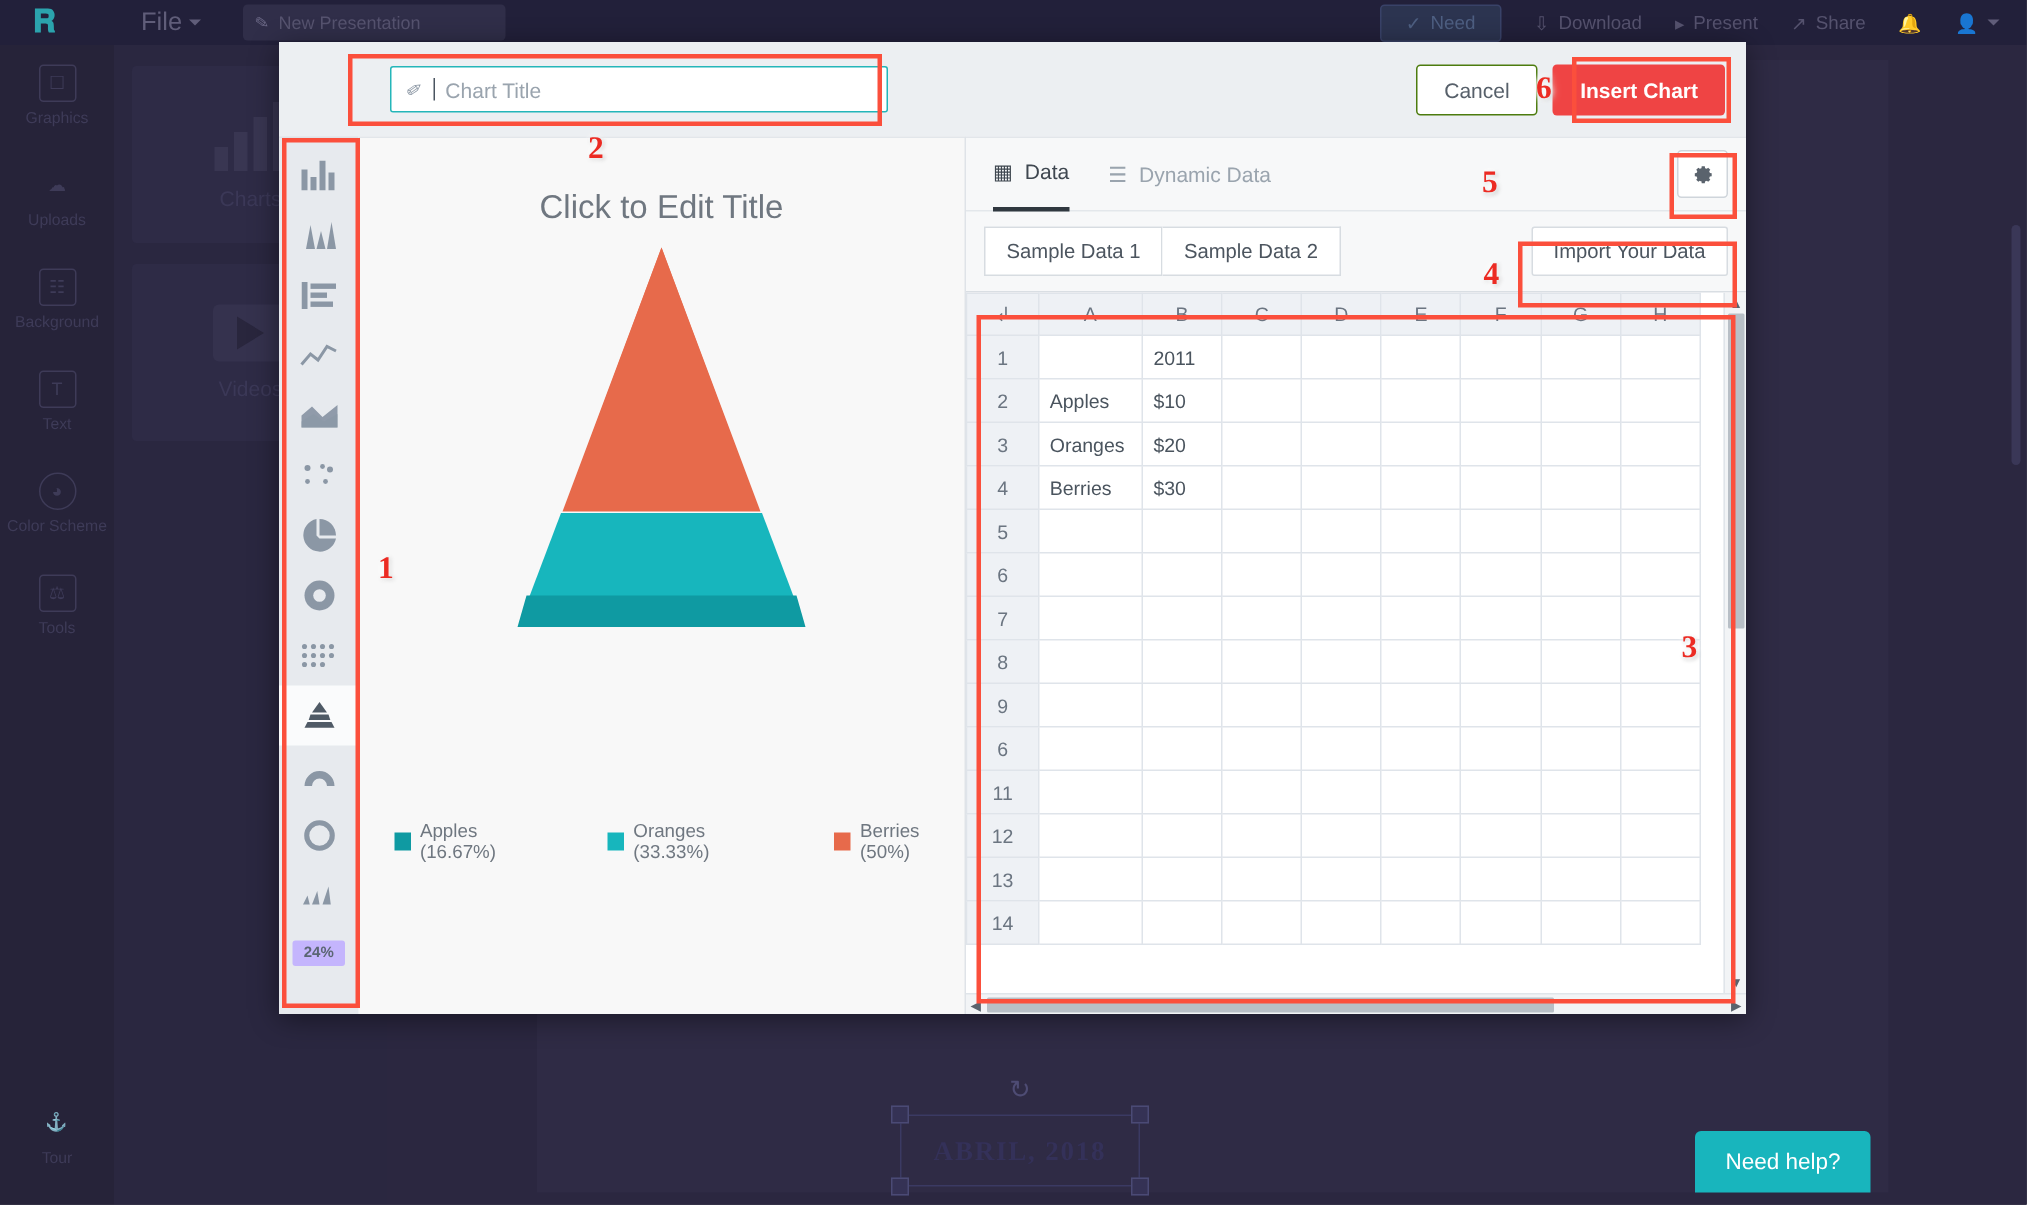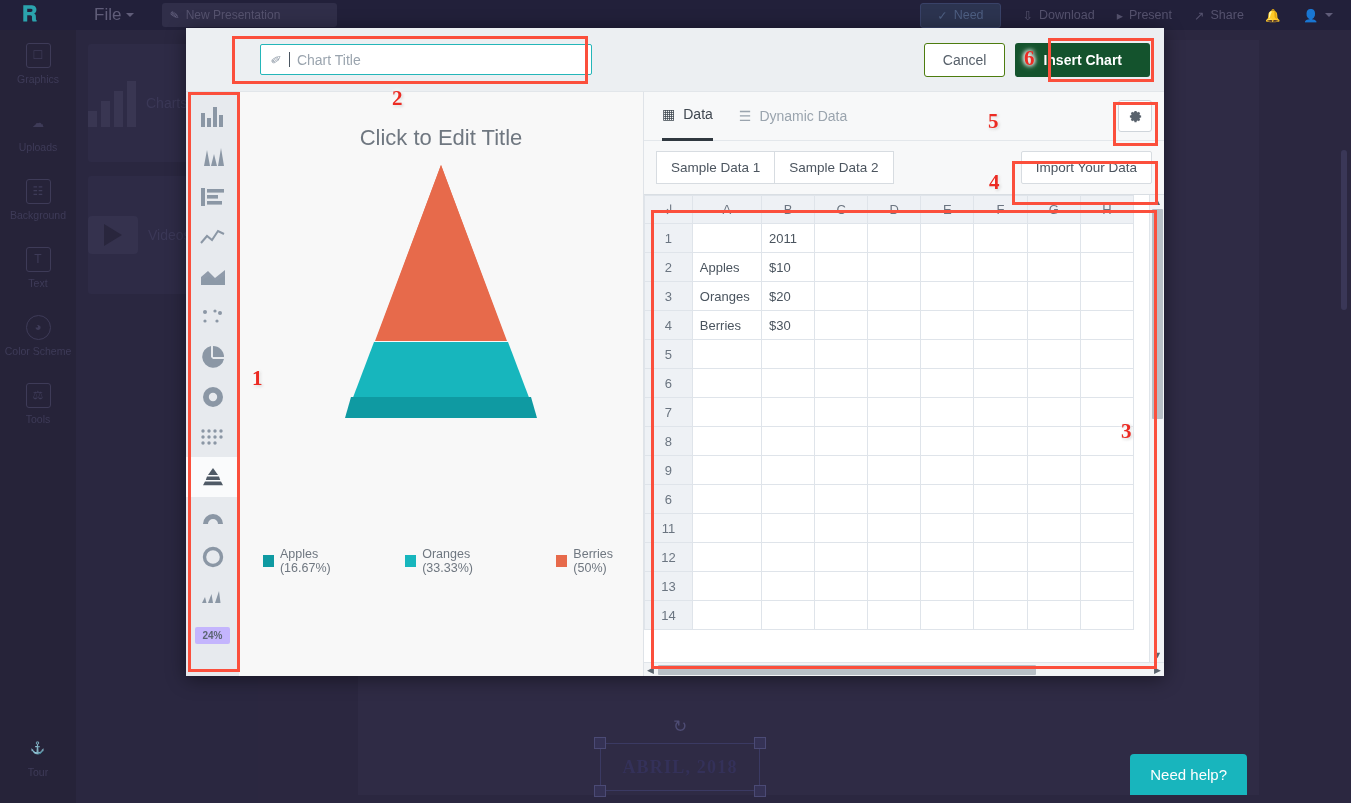--- a/index.html
+++ b/index.html
@@ -65,22 +65,22 @@
   }
   .side-ico.no-box { border: none; }
   .side-item-tour { position: absolute; bottom: 12px; left: 0; width: 76px; }
 
   .app-panel {
     position: absolute; top: 30px; left: 76px; width: 182px; bottom: 0;
     background: #2a2740;
   }
   .panel-card {
     margin: 14px 12px; height: 118px; background: #2e2b46;
-    border-radius: 3px; display: flex; flex-direction: row;
-    align-items: center; justify-content: flex-start; gap: 10px;
+    border-radius: 3px; display: flex; flex-direction: column;
+    align-items: center; justify-content: center; gap: 10px;
     color: #3b3857; font-size: 14px;
   }
   .mini-bars { display: flex; align-items: flex-end; gap: 4px; height: 48px; }
   .mini-bars i { width: 9px; background: #393652; display: block; }
   .play-box {
     width: 50px; height: 38px; background: #35324e; border-radius: 4px;
     display: flex; align-items: center; justify-content: center;
   }
   .play-tri {
     width:0; height:0; border-top: 11px solid transparent;
@@ -143,22 +143,22 @@
   }
   .ti-pencil { color: #8e99a6; font-size: 13px; transform: rotate(-35deg); }
   .ti-caret { width: 1px; height: 15px; background: #4a5560; }
   .ti-ph { color: #9aa4ae; font-size: 14px; }
   .head-right { margin-left: auto; display: flex; align-items: center; gap: 10px; }
   .btn-cancel {
     border: 1px solid #4d7c0f; background: #fff; color: #57606a;
     font-size: 14px; padding: 8px 18px; border-radius: 3px;
   }
   .btn-insert {
-    background: #14532d; color: #fff; font-size: 14px; font-weight: bold;
-    padding: 9px 28px; border-radius: 3px; border: none;
+    background: #ef4444; color: #fff; font-size: 14px; font-weight: bold;
+    padding: 9px 18px; border-radius: 3px; border: none;
   }
 
   .modal-body { position: absolute; top: 63px; left: 0; right: 0; bottom: 0; display: flex; }
 
   
   .type-rail {
     width: 53px; background: #e7eaee; border-top: 1px solid #dfe3e8;
     display: flex; flex-direction: column; align-items: center;
     padding-top: 5px; position: relative;
   }

